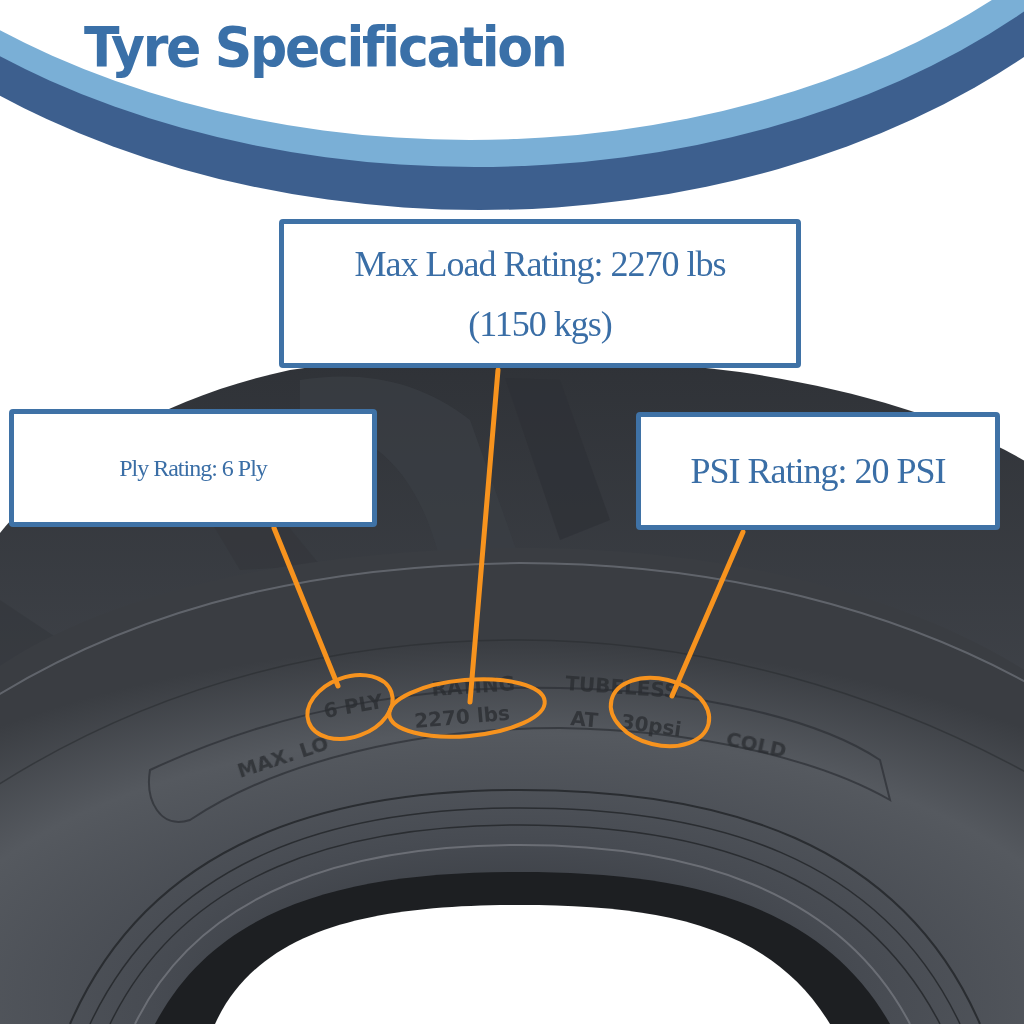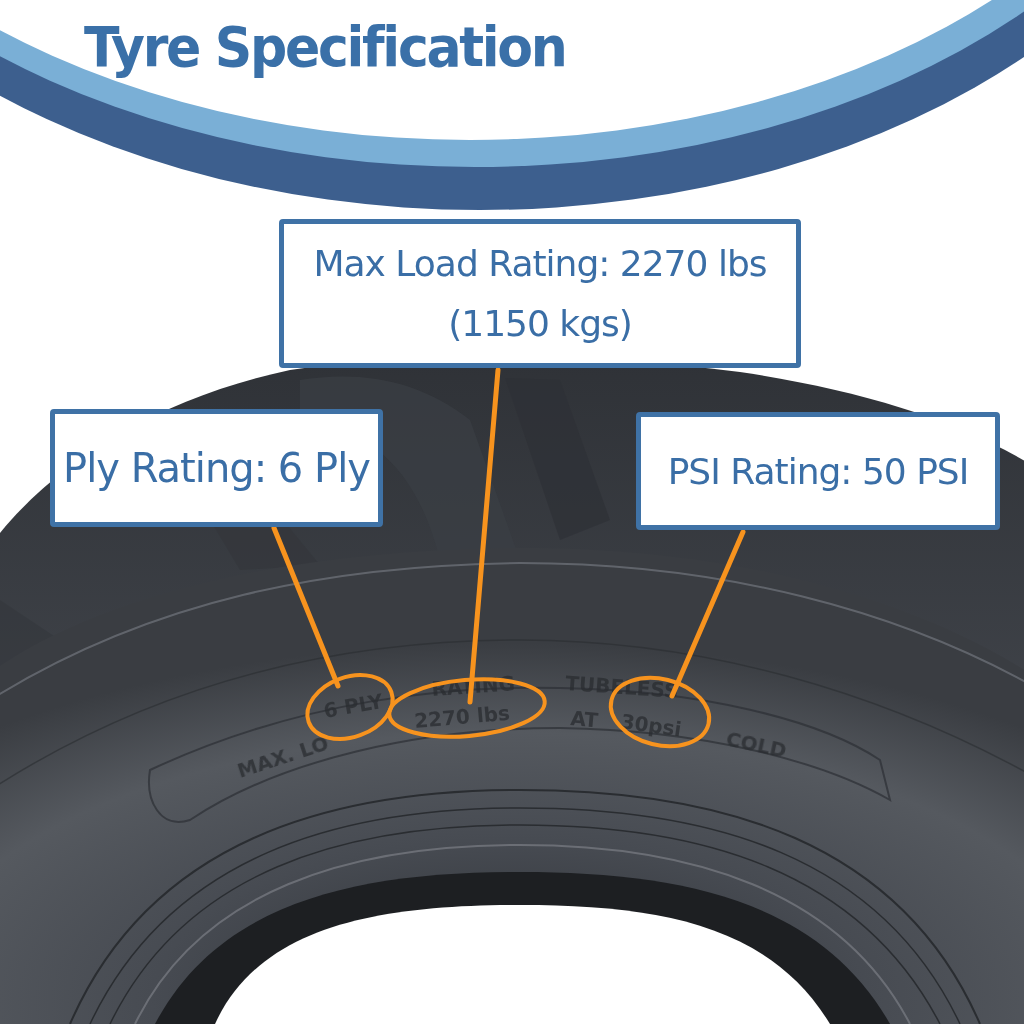--- a/index.html
+++ b/index.html
@@ -48,30 +48,29 @@
     }
     .callout-load {
       left: 279px; top: 219px;
       width: 522px; height: 149px;
       flex-direction: column;
       font-size: 36px;
       line-height: 60px;
     }
     .callout-ply {
       left: 9px; top: 409px;
-      width: 333px; height: 118px;
-      font-size: 40px;
-      margin-left: 41px;
+      width: 368px; height: 118px;
+      font-size: 24px;
     }
     .callout-psi {
       left: 636px; top: 412px;
       width: 364px; height: 118px;
       font-size: 36px;
     }
-    .callout span { display: block; white-space: nowrap; }
+    .callout span { display: block; white-space: nowrap; font-family: Liberation Serif, serif; }
   </style>
 </head>
 <body>
 
 <div class="scene">
   <svg width="1024" height="1024" viewBox="0 0 1024 1024" xmlns="http://www.w3.org/2000/svg" style="position:absolute;left:0;top:0;">
     <defs>
       <radialGradient id="tireShade" cx="50%" cy="95%" r="75%">
         <stop offset="0%" stop-color="#2b2e33"></stop>
         <stop offset="45%" stop-color="#474b52"></stop>
@@ -147,15 +146,15 @@
   <div class="callout callout-load">
     <span>Max Load Rating: 2270 lbs</span>
     <span>(1150 kgs)</span>
   </div>
 
   <div class="callout callout-ply">
     <span>Ply Rating: 6 Ply</span>
   </div>
 
   <div class="callout callout-psi">
-    <span>PSI Rating: 50 PSI</span>
+    <span>PSI Rating: 20 PSI</span>
   </div>
 </div>
 
 </body></html>

